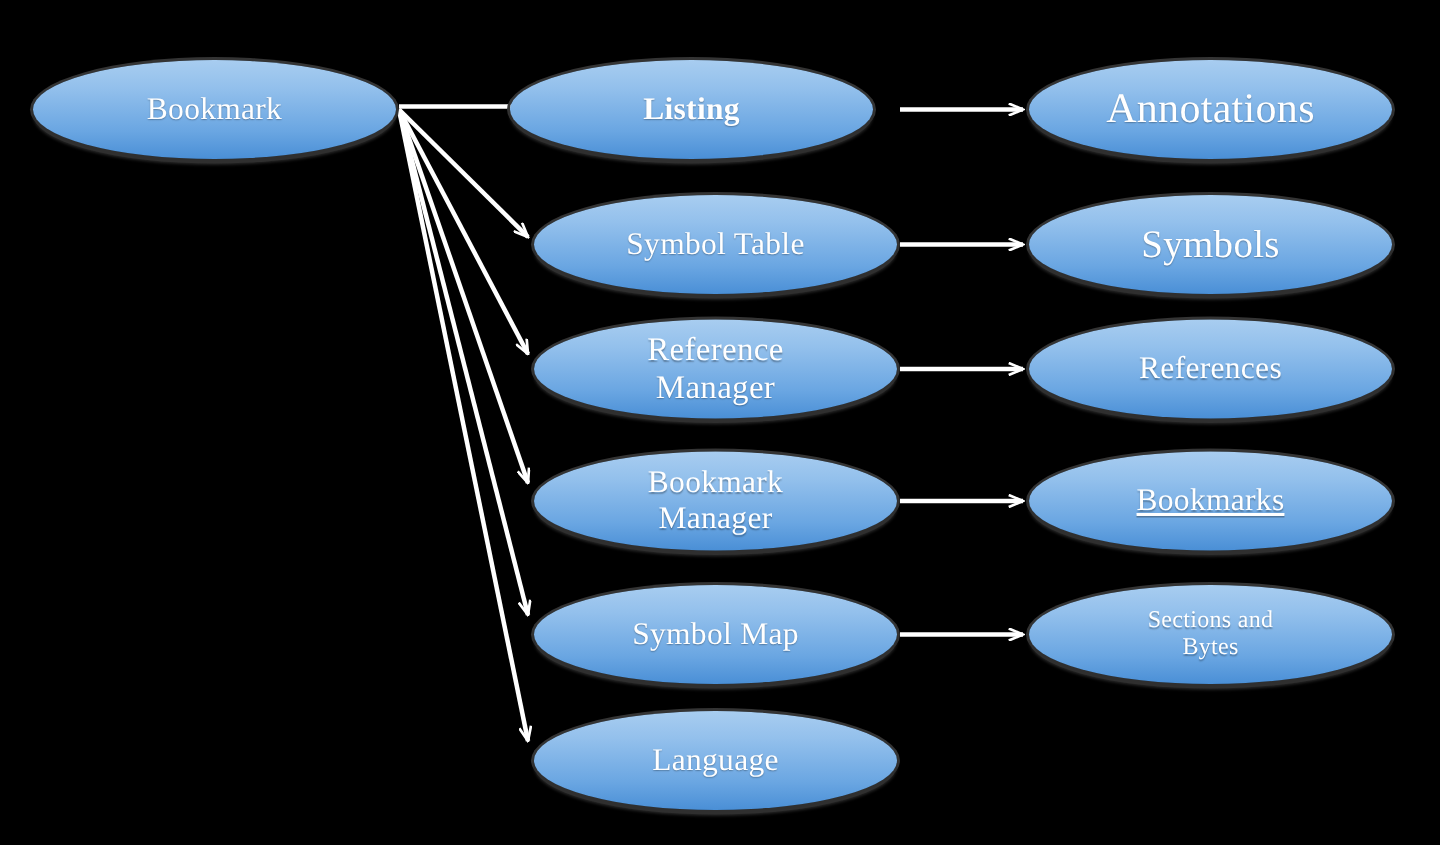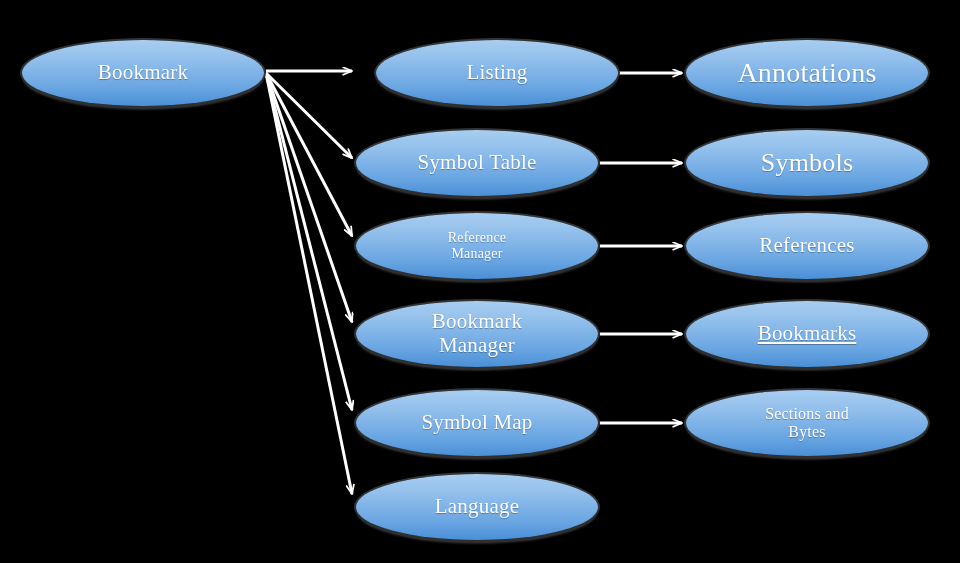--- a/index.html
+++ b/index.html
@@ -69,34 +69,34 @@
         <line x1="600" y1="246" x2="682" y2="246" stroke="#ffffff" stroke-width="3" marker-end="url(#arrowhead)"></line>
         <line x1="600" y1="334" x2="682" y2="334" stroke="#ffffff" stroke-width="3" marker-end="url(#arrowhead)"></line>
         <line x1="600" y1="423" x2="682" y2="423" stroke="#ffffff" stroke-width="3" marker-end="url(#arrowhead)"></line>
       </g>
   </svg>
 
   <div id="nodes-layer">
       <div class="node" style="left: 22px; top: 40px; width: 242px; height: 66px;">
         <span class="node-label" style="font-size: 21px;">Bookmark</span>
       </div>
-      <div class="node" style="left: 376px; top: 40px; width: 242px; height: 66px;">
+      <div class="node" style="left: 340px; top: 40px; width: 242px; height: 66px; font-weight: bold;">
         <span class="node-label" style="font-size: 21px;">Listing</span>
       </div>
       <div class="node" style="left: 686px; top: 40px; width: 242px; height: 66px;">
         <span class="node-label" style="font-size: 28px;">Annotations</span>
       </div>
       <div class="node" style="left: 356px; top: 130px; width: 242px; height: 66px;">
         <span class="node-label" style="font-size: 21px;">Symbol Table</span>
       </div>
       <div class="node" style="left: 686px; top: 130px; width: 242px; height: 66px;">
         <span class="node-label" style="font-size: 26px;">Symbols</span>
       </div>
       <div class="node" style="left: 356px; top: 213px; width: 242px; height: 66px;">
-        <span class="node-label" style="font-size: 14px;">Reference
+        <span class="node-label" style="font-size: 22px;">Reference
 Manager</span>
       </div>
       <div class="node" style="left: 686px; top: 213px; width: 242px; height: 66px;">
         <span class="node-label" style="font-size: 21px;">References</span>
       </div>
       <div class="node" style="left: 356px; top: 301px; width: 242px; height: 66px;">
         <span class="node-label" style="font-size: 21px;">Bookmark
 Manager</span>
       </div>
       <div class="node" style="left: 686px; top: 301px; width: 242px; height: 66px; text-decoration: underline;">

